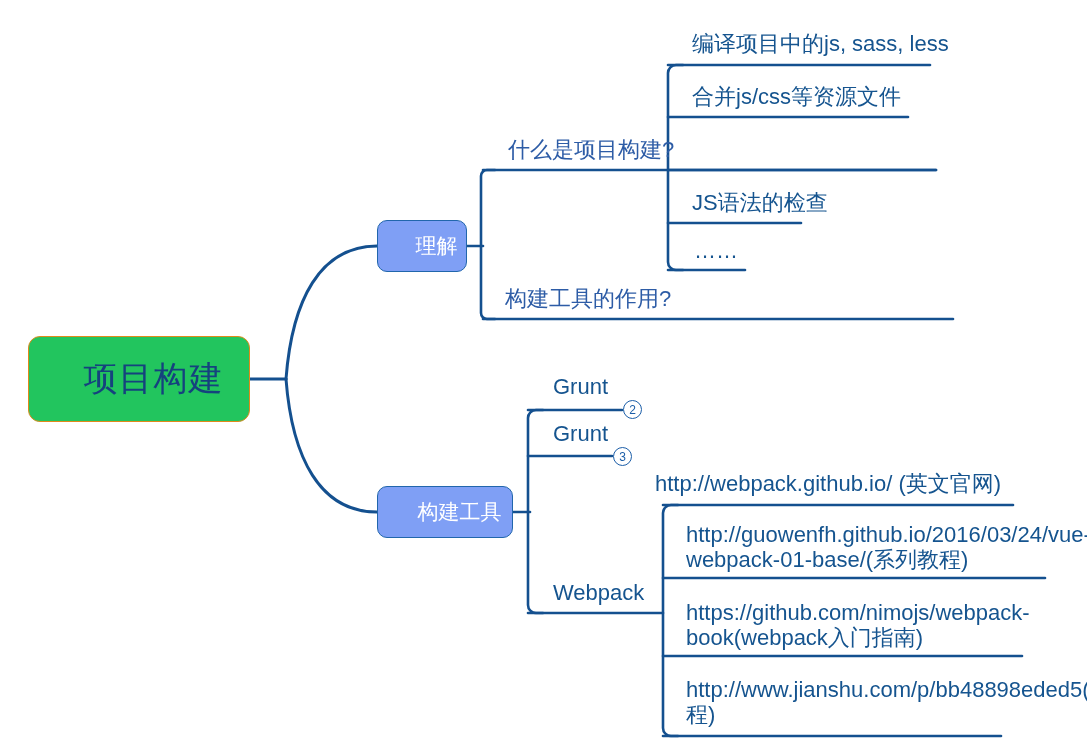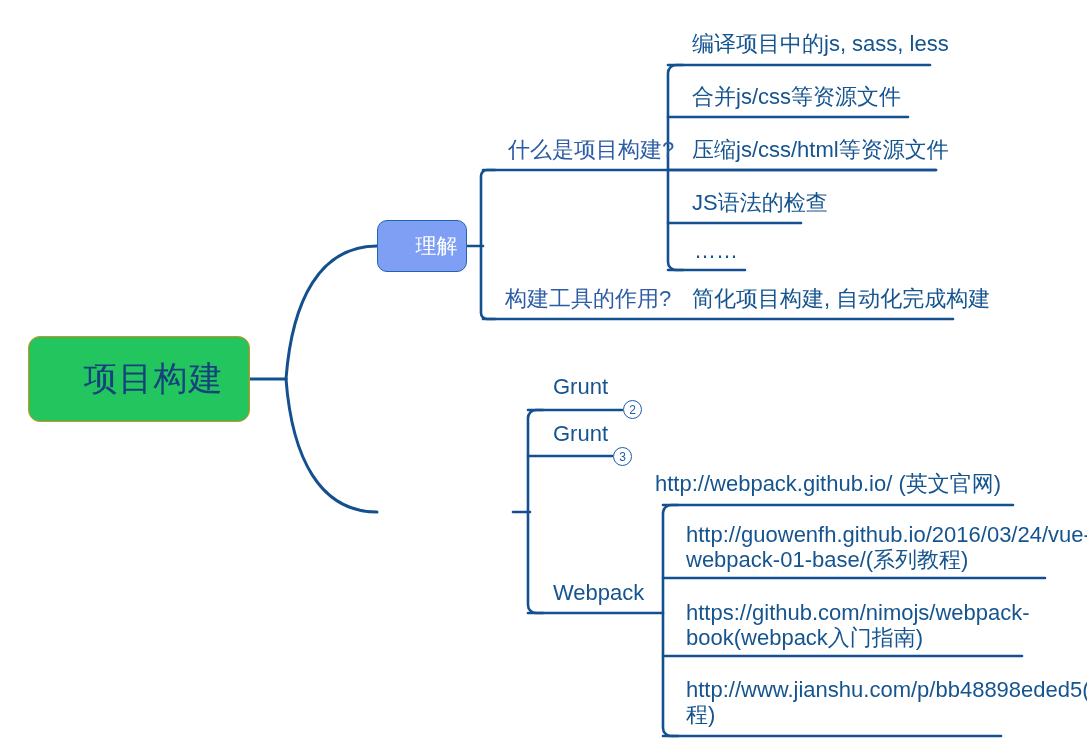--- a/index.html
+++ b/index.html
@@ -156,36 +156,37 @@
   </svg>
 
   <div class="node root-node">
     <span>项目构建</span>
   </div>
 
   <div class="node branch-node branch-understand">
     <span>理解</span>
   </div>
 
+  <div class="node branch-node branch-tools">
+    <span>构建工具</span>
+  </div>
 
   <div class="topic cn" style="left:508px; top:138px;">什么是项目构建?</div>
 
   <div class="topic cn" style="left:505px; top:287px;">构建工具的作用?</div>
 
   <div class="topic leaf" style="left:692px; top:32px;">编译项目中的js, sass, less</div>
 
   <div class="topic leaf" style="left:692px; top:85px;">合并js/css等资源文件</div>
 
-  <div class="topic leaf" style="left:692px; top:138px;">压缩js/css/html等资源文件</div>
 
   <div class="topic leaf" style="left:692px; top:191px;">JS语法的检查</div>
 
   <div class="topic leaf" style="left:694px; top:239px;">……</div>
 
-  <div class="topic leaf" style="left:692px; top:287px;">简化项目构建, 自动化完成构建</div>
 
   <div class="topic leaf" style="left:553px; top:375px;">Grunt</div>
   <div class="circ-num" style="left:623px; top:400px;">2</div>
 
   <div class="topic leaf" style="left:553px; top:422px;">Grunt</div>
   <div class="circ-num" style="left:613px; top:447px;">3</div>
 
   <div class="topic leaf" style="left:553px; top:581px;">Webpack</div>
 
   <div class="topic leaf" style="left:655px; top:472px;">http://webpack.github.io/ (英文官网)</div>

